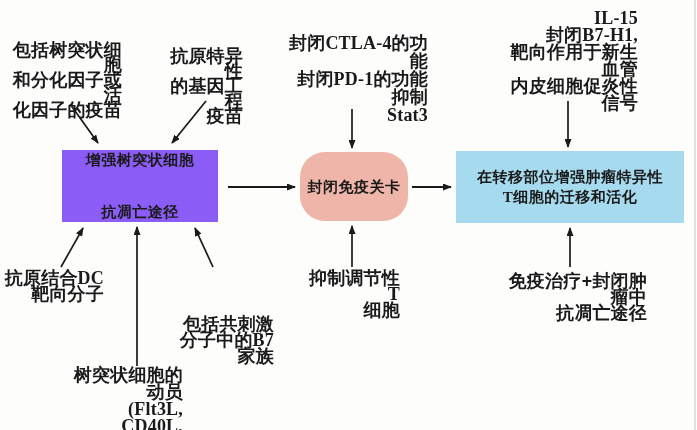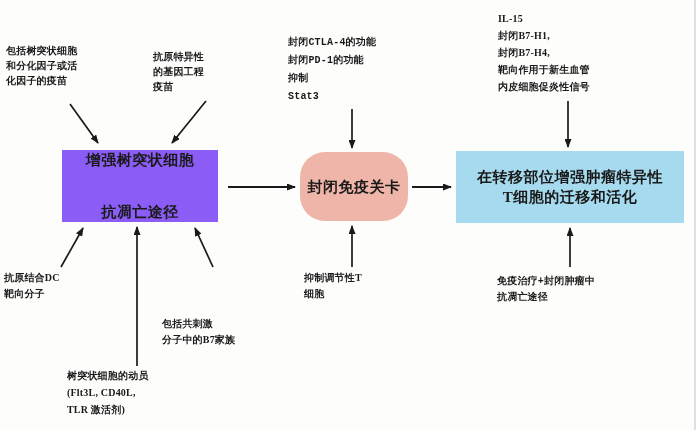--- a/index.html
+++ b/index.html
@@ -7,28 +7,28 @@
     position:relative;
     width:697px;height:430px;
     background:#fdfdfc;
     font-family:"Liberation Serif","DejaVu Serif",serif;
     color:#1a1a1a;
     overflow:hidden;
   }
   #arrow-layer{position:absolute;left:0;top:0;width:697px;height:430px;}
   .ann{
     position:absolute;
-    text-align:left;
-    font-size:10px;
+    text-align:right;
+    font-size:18px;
     line-height:15px;
     font-weight:600;
     letter-spacing:0.2px;
   }
   .ann span{display:block;}
-  .ann.mid{line-height:18px;font-family:Liberation Mono, monospace;}
+  .ann.mid{line-height:18px;}
   .ann.il15{line-height:17px;}
   .ann.bot{line-height:16px;}
   .ann.mob{line-height:17px;}
   .box{
     position:absolute;
     display:flex;
     flex-direction:column;
     justify-content:center;
     align-items:center;
     font-size:15px;
@@ -86,21 +86,20 @@
   <div class="ann mid" style="left:288px;top:34px;width:140px;">
     <span>封闭CTLA-4的功能</span>
     <span>封闭PD-1的功能</span>
     <span>抑制</span>
     <span>Stat3</span>
   </div>
 
   <div class="ann il15" style="left:498px;top:10px;width:140px;">
     <span>IL-15</span>
     <span>封闭B7-H1,</span>
-    <span>封闭B7-H4,</span>
     <span>靶向作用于新生血管</span>
     <span>内皮细胞促炎性信号</span>
   </div>
 
   <div class="box box-green">
     <span>增强树突状细胞</span>
     <span>抗凋亡途径</span>
   </div>
 
   <div class="box box-pink">

